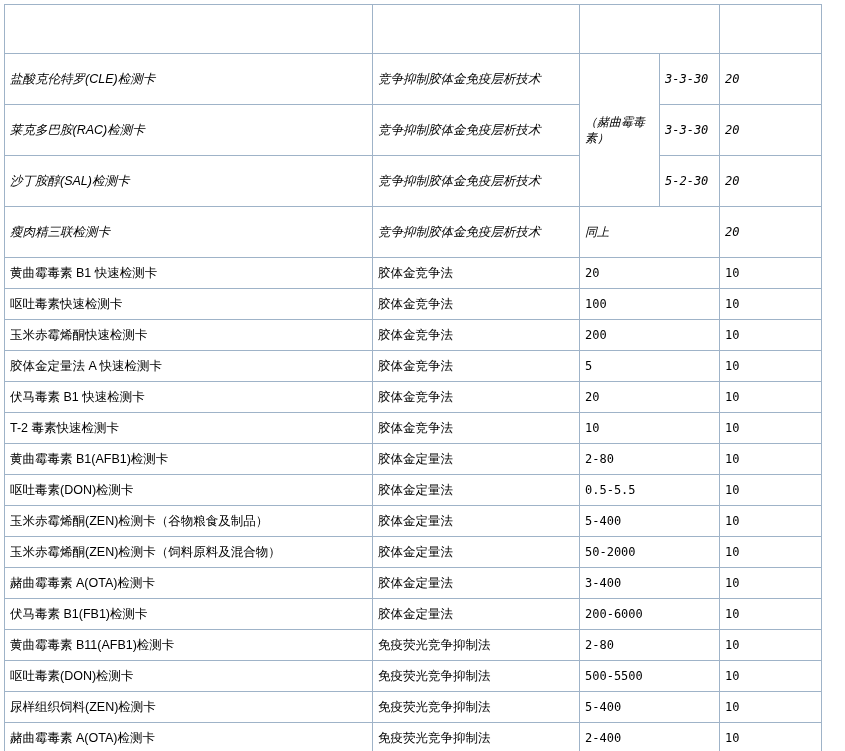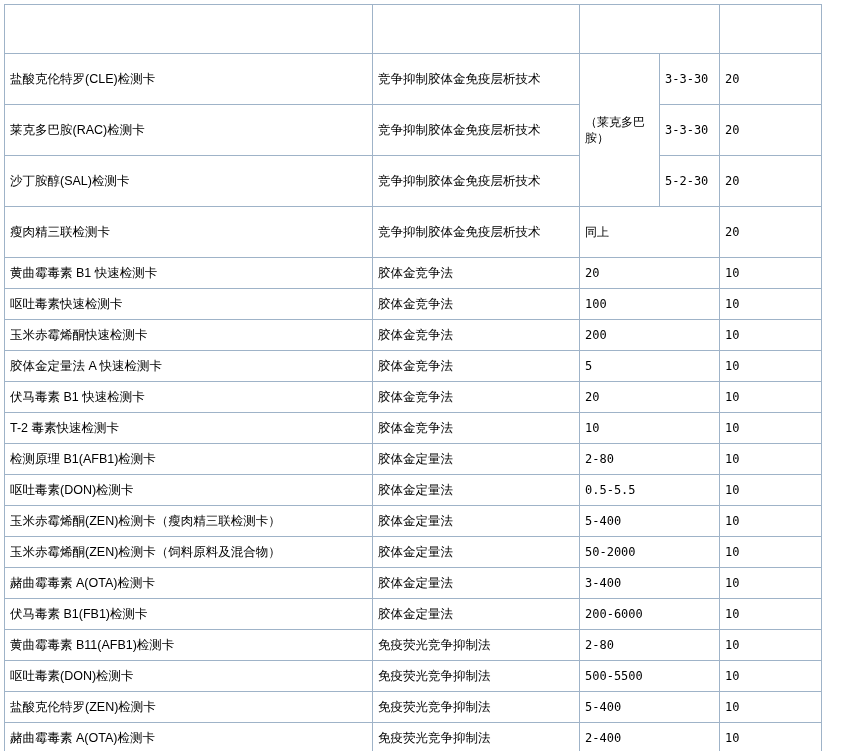--- a/index.html
+++ b/index.html
@@ -57,21 +57,21 @@
   td.limit-sub,
   td.spec {
     font-family: "DejaVu Sans Mono", monospace;
     font-size: 12px;
   }
   td.principle {
     font-family: "Liberation Sans", sans-serif;
     font-size: 12.5px;
     margin-left: 25px;
   }
-  .tall td { height: 42px; }
+  .tall td { height: 42px; font-style: italic; }
   .row-std td { height: 22px; }
   th.hdr-name, th.hdr-prin, th.hdr-spec { height: 40px; }
   .hdr-limit-wrap {
     line-height: 1.45;
   }
 </style>
 </head>
 <body>
 
 <div id="sheet">
@@ -93,21 +93,21 @@
             <div>(ug/kg、ppb)</div>
           </div>
         </th>
         <th class="hdr-spec">规格(条/盒</th>
       </tr>
     </thead>
     <tbody id="tbody">
         <tr class="tall">
           <td class="name">盐酸克伦特罗(CLE)检测卡</td>
           <td class="principle">竞争抑制胶体金免疫层析技术</td>
-          <td class="limit-sub" rowspan="3">（莱克多巴胺）</td>
+          <td class="limit-sub" rowspan="3">（赭曲霉毒素）</td>
           <td class="limit-sub">3-3-30</td>
           <td class="spec">20</td>
         </tr>
         <tr class="tall">
           <td class="name">莱克多巴胺(RAC)检测卡</td>
           <td class="principle">竞争抑制胶体金免疫层析技术</td>
           <td class="limit-sub">3-3-30</td>
           <td class="spec">20</td>
         </tr>
         <tr class="tall">
@@ -152,33 +152,33 @@
           <td class="limit" colspan="2">20</td>
           <td class="spec">10</td>
         </tr>
         <tr class="row-std">
           <td class="name">T-2 毒素快速检测卡</td>
           <td class="principle">胶体金竞争法</td>
           <td class="limit" colspan="2">10</td>
           <td class="spec">10</td>
         </tr>
         <tr class="row-std">
-          <td class="name">检测原理 B1(AFB1)检测卡</td>
+          <td class="name">黄曲霉毒素 B1(AFB1)检测卡</td>
           <td class="principle">胶体金定量法</td>
           <td class="limit" colspan="2">2-80</td>
           <td class="spec">10</td>
         </tr>
         <tr class="row-std">
           <td class="name">呕吐毒素(DON)检测卡</td>
           <td class="principle">胶体金定量法</td>
           <td class="limit" colspan="2">0.5-5.5</td>
           <td class="spec">10</td>
         </tr>
         <tr class="row-std">
-          <td class="name">玉米赤霉烯酮(ZEN)检测卡（瘦肉精三联检测卡）</td>
+          <td class="name">玉米赤霉烯酮(ZEN)检测卡（谷物粮食及制品）</td>
           <td class="principle">胶体金定量法</td>
           <td class="limit" colspan="2">5-400</td>
           <td class="spec">10</td>
         </tr>
         <tr class="row-std">
           <td class="name">玉米赤霉烯酮(ZEN)检测卡（饲料原料及混合物）</td>
           <td class="principle">胶体金定量法</td>
           <td class="limit" colspan="2">50-2000</td>
           <td class="spec">10</td>
         </tr>
@@ -200,21 +200,21 @@
           <td class="limit" colspan="2">2-80</td>
           <td class="spec">10</td>
         </tr>
         <tr class="row-std">
           <td class="name">呕吐毒素(DON)检测卡</td>
           <td class="principle">免疫荧光竞争抑制法</td>
           <td class="limit" colspan="2">500-5500</td>
           <td class="spec">10</td>
         </tr>
         <tr class="row-std">
-          <td class="name">盐酸克伦特罗(ZEN)检测卡</td>
+          <td class="name">尿样组织饲料(ZEN)检测卡</td>
           <td class="principle">免疫荧光竞争抑制法</td>
           <td class="limit" colspan="2">5-400</td>
           <td class="spec">10</td>
         </tr>
         <tr class="row-std">
           <td class="name">赭曲霉毒素 A(OTA)检测卡</td>
           <td class="principle">免疫荧光竞争抑制法</td>
           <td class="limit" colspan="2">2-400</td>
           <td class="spec">10</td>
         </tr>

